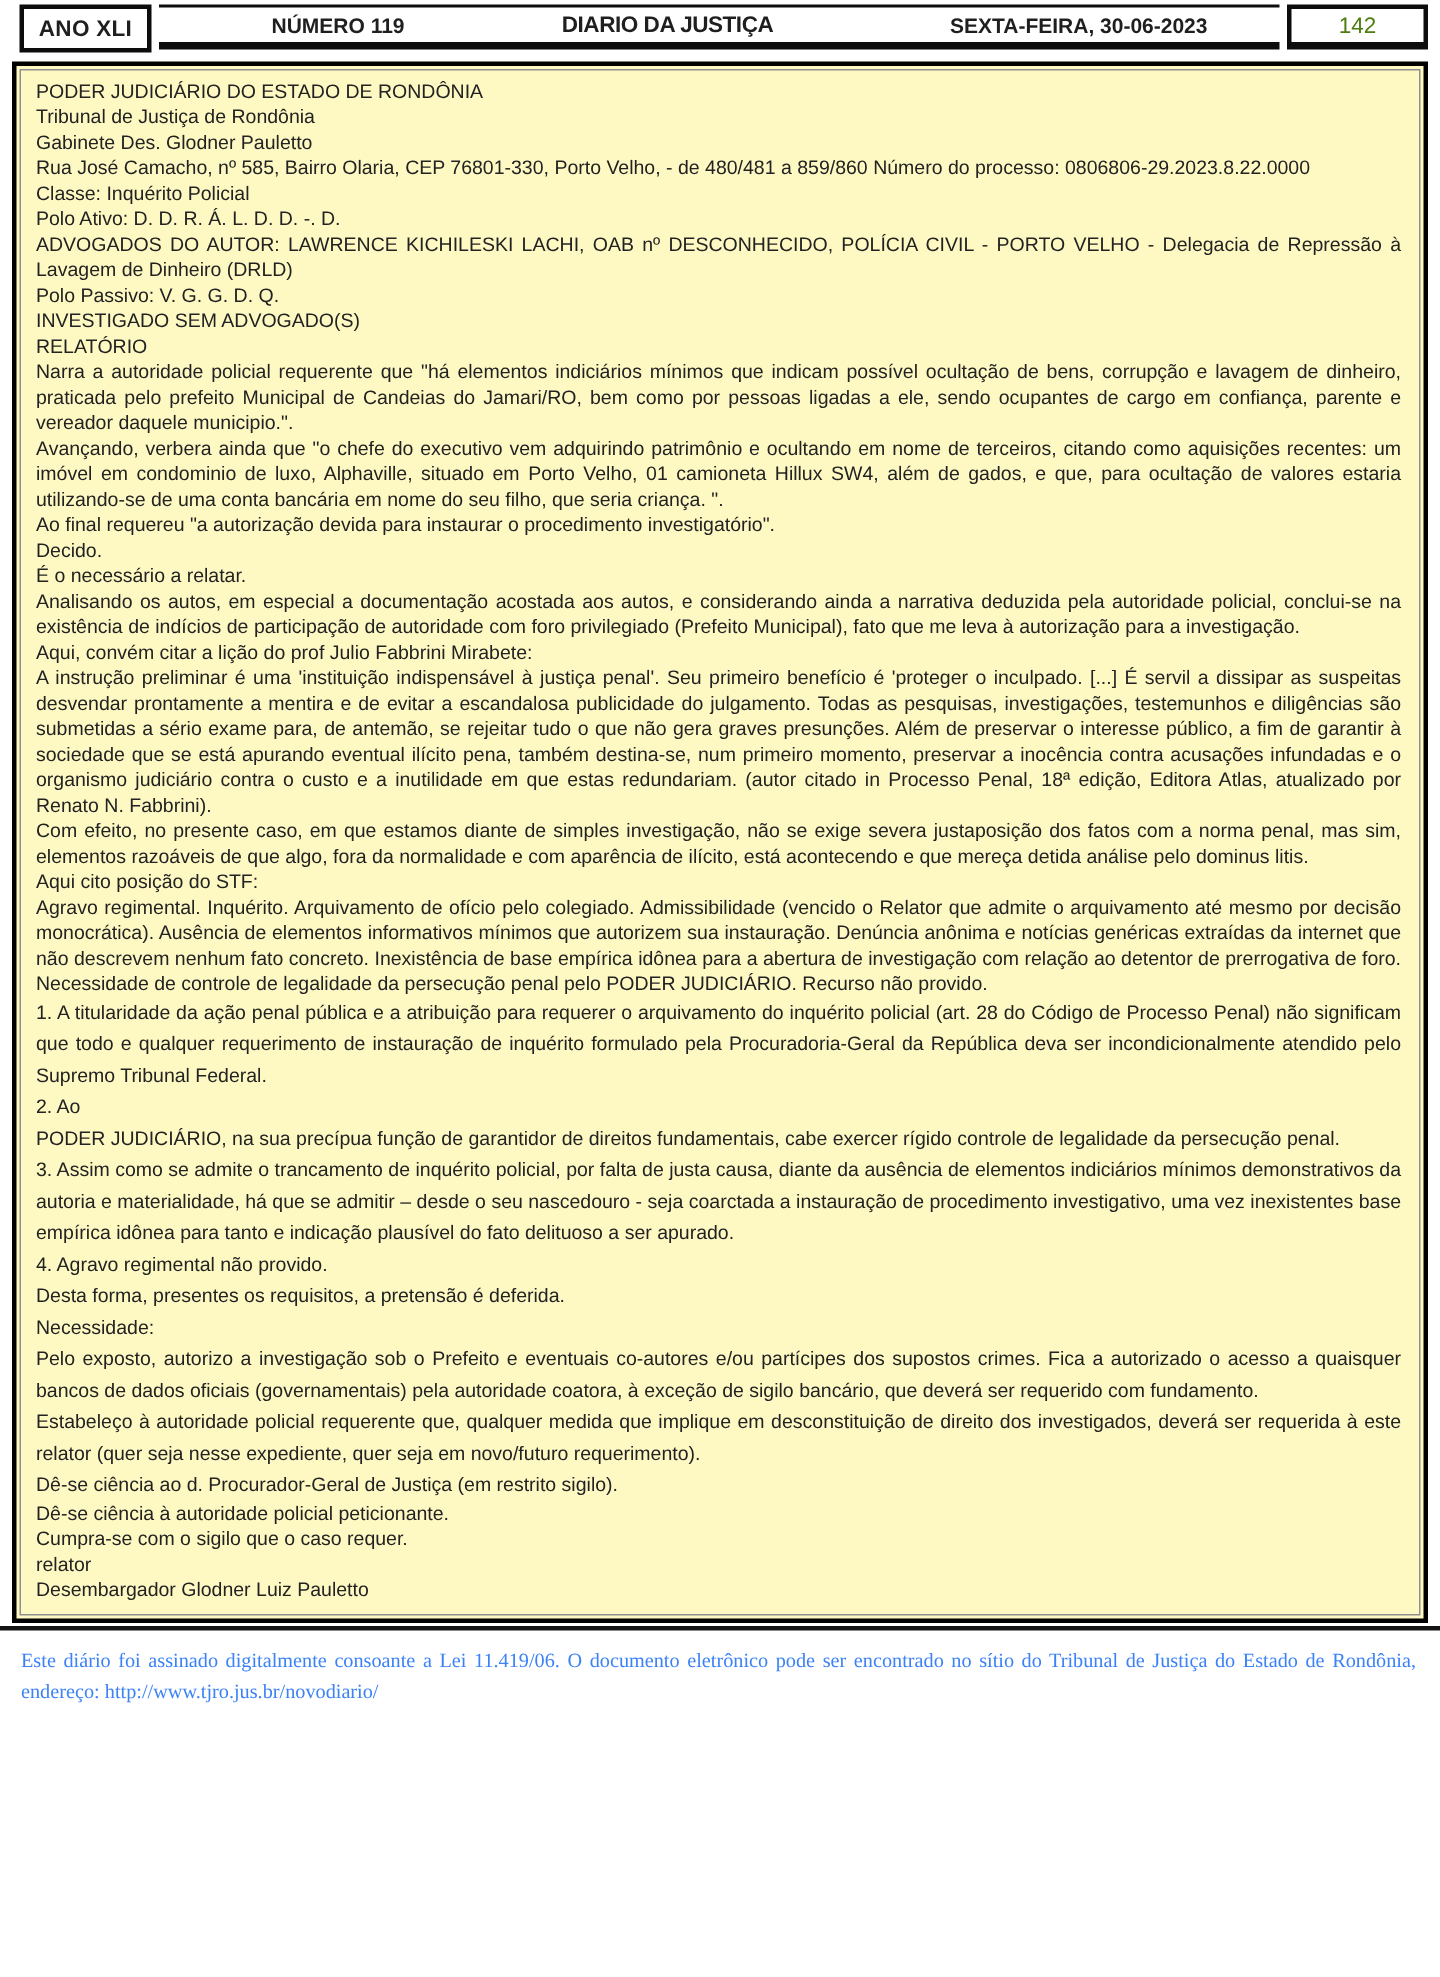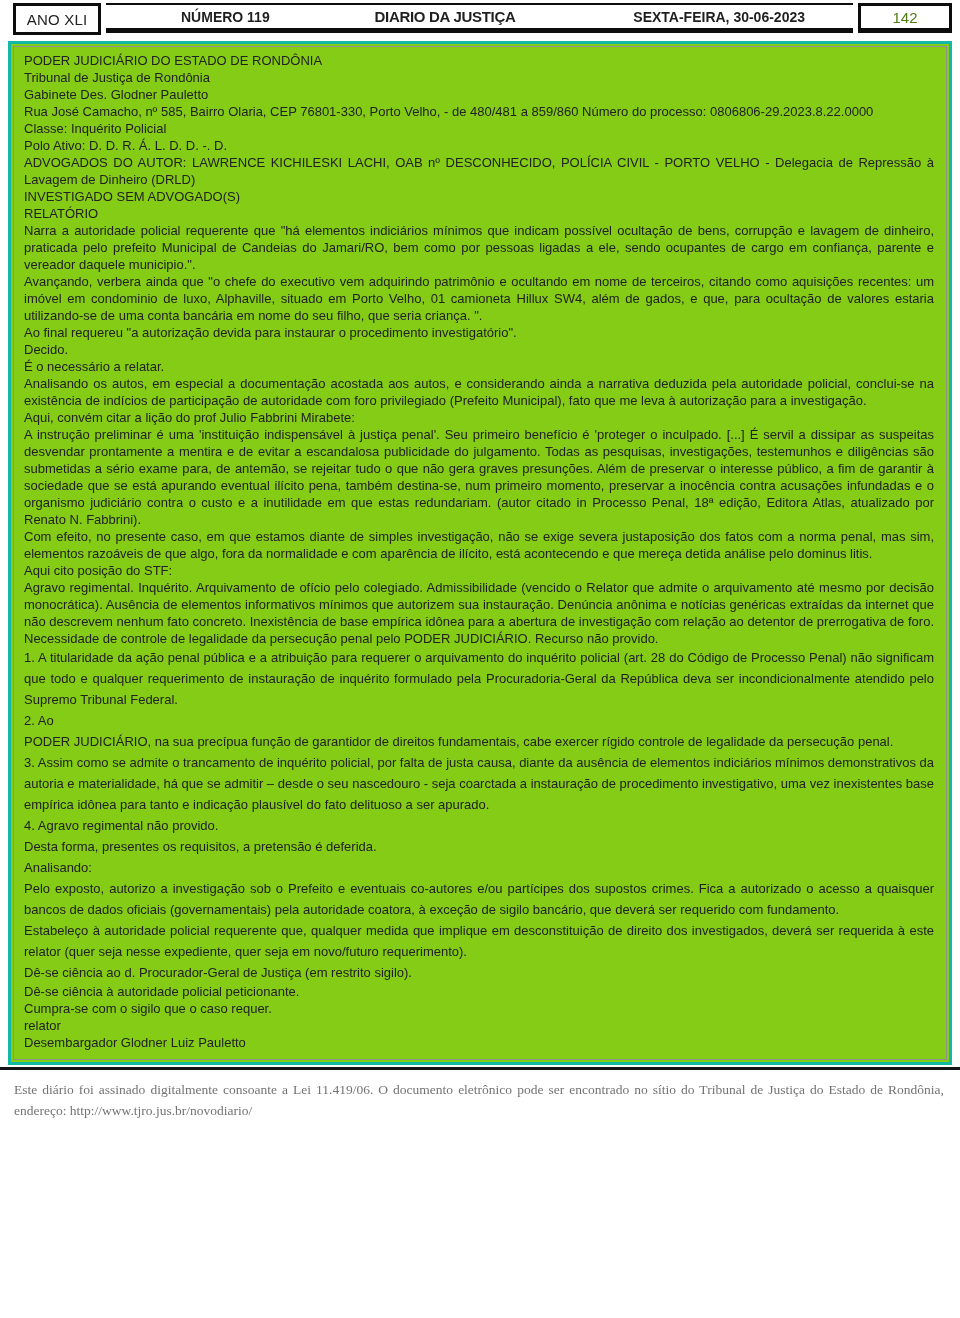--- a/index.html
+++ b/index.html
@@ -22,21 +22,21 @@
     height: 36px;
   }
   .gz-ano {
     margin-left: 13px;
     border: 3px solid #0d0d0d;
     height: 26px;
     min-width: 82px;
     display: flex;
     align-items: center;
     justify-content: center;
-    font-weight: 400;
+    font-weight: 700;
     font-size: 15px;
     letter-spacing: 0.2px;
     background: #fff;
   }
   .gz-mid {
     flex: 1;
     margin-left: 5px;
     margin-right: 5px;
     border-top: 2px solid #0d0d0d;
     border-bottom: 5px solid #0d0d0d;
@@ -68,22 +68,22 @@
     align-items: center;
     justify-content: center;
     font-weight: 400;
     font-size: 15px;
     color: #4d7c0f;
   }
 
   
   .docbox {
     margin: 2px 8px 0 8px;
-    border: 3px solid #14b8a6;
-    background: #84cc16;
+    border: 3px solid #000000;
+    background: #fef9c3;
   }
   .docbox-inner {
     border: 1px solid #8f8f8f;
     margin: 2px;
     padding: 5px 12px 8px 10px;
   }
   .docbox-inner p {
     margin: 0;
     font-size: 13px;
     text-align: justify;
@@ -98,21 +98,21 @@
     background: #141414;
     margin-top: 2px;
     width: 100%;
   }
   .footer-note {
     padding: 9px 16px 0 14px;
     font-family: "Liberation Serif", serif;
     font-size: 13.5px;
     line-height: 21px;
     text-align: justify;
-    color: #737373;
+    color: #3b82f6;
   }
 </style>
 </head>
 <body>
 
 <div class="gz-header">
   <div class="gz-ano">
     <span>ANO XLI</span>
   </div>
   <div class="gz-mid">
@@ -127,40 +127,41 @@
 
 <div class="docbox">
   <div class="docbox-inner">
     <p class="tight">PODER JUDICIÁRIO DO ESTADO DE RONDÔNIA</p>
     <p class="tight">Tribunal de Justiça de Rondônia</p>
     <p class="tight">Gabinete Des. Glodner Pauletto</p>
     <p class="tight">Rua José Camacho, nº 585, Bairro Olaria, CEP 76801-330, Porto Velho, - de 480/481 a 859/860 Número do processo: 0806806-29.2023.8.22.0000</p>
     <p class="tight">Classe: Inquérito Policial</p>
     <p class="tight">Polo Ativo: D. D. R. Á. L. D. D. -. D.</p>
     <p class="tight">ADVOGADOS DO AUTOR: LAWRENCE KICHILESKI LACHI, OAB nº DESCONHECIDO, POLÍCIA CIVIL - PORTO VELHO - Delegacia de Repressão à Lavagem de Dinheiro (DRLD)</p>
+    <p class="tight">Polo Passivo: V. G. G. D. Q.</p>
     <p class="tight">INVESTIGADO SEM ADVOGADO(S)</p>
     <p class="tight">RELATÓRIO</p>
     <p class="tight">Narra a autoridade policial requerente que "há elementos indiciários mínimos que indicam possível ocultação de bens, corrupção e lavagem de dinheiro, praticada pelo prefeito Municipal de Candeias do Jamari/RO, bem como por pessoas ligadas a ele, sendo ocupantes de cargo em confiança, parente e vereador daquele municipio.".</p>
     <p class="tight">Avançando, verbera ainda que "o chefe do executivo vem adquirindo patrimônio e ocultando em nome de terceiros, citando como aquisições recentes: um imóvel em condominio de luxo, Alphaville, situado em Porto Velho, 01 camioneta Hillux SW4, além de gados, e que, para ocultação de valores estaria utilizando-se de uma conta bancária em nome do seu filho, que seria criança. ".</p>
     <p class="tight">Ao final requereu "a autorização devida para instaurar o procedimento investigatório".</p>
     <p class="tight">Decido.</p>
     <p class="tight">É o necessário a relatar.</p>
     <p class="tight">Analisando os autos, em especial a documentação acostada aos autos, e considerando ainda a narrativa deduzida pela autoridade policial, conclui-se na existência de indícios de participação de autoridade com foro privilegiado (Prefeito Municipal), fato que me leva à autorização para a investigação.</p>
     <p class="tight">Aqui, convém citar a lição do prof Julio Fabbrini Mirabete:</p>
     <p class="tight">A instrução preliminar é uma 'instituição indispensável à justiça penal'. Seu primeiro benefício é 'proteger o inculpado. [...] É servil a dissipar as suspeitas desvendar prontamente a mentira e de evitar a escandalosa publicidade do julgamento. Todas as pesquisas, investigações, testemunhos e diligências são submetidas a sério exame para, de antemão, se rejeitar tudo o que não gera graves presunções. Além de preservar o interesse público, a fim de garantir à sociedade que se está apurando eventual ilícito pena, também destina-se, num primeiro momento, preservar a inocência contra acusações infundadas e o organismo judiciário contra o custo e a inutilidade em que estas redundariam. (autor citado in Processo Penal, 18ª edição, Editora Atlas, atualizado por Renato N. Fabbrini).</p>
     <p class="tight">Com efeito, no presente caso, em que estamos diante de simples investigação, não se exige severa justaposição dos fatos com a norma penal, mas sim, elementos razoáveis de que algo, fora da normalidade e com aparência de ilícito, está acontecendo e que mereça detida análise pelo dominus litis.</p>
     <p class="tight">Aqui cito posição do STF:</p>
     <p class="tight">Agravo regimental. Inquérito. Arquivamento de ofício pelo colegiado. Admissibilidade (vencido o Relator que admite o arquivamento até mesmo por decisão monocrática). Ausência de elementos informativos mínimos que autorizem sua instauração. Denúncia anônima e notícias genéricas extraídas da internet que não descrevem nenhum fato concreto. Inexistência de base empírica idônea para a abertura de investigação com relação ao detentor de prerrogativa de foro. Necessidade de controle de legalidade da persecução penal pelo PODER JUDICIÁRIO. Recurso não provido.</p>
     <p class="loose">1. A titularidade da ação penal pública e a atribuição para requerer o arquivamento do inquérito policial (art. 28 do Código de Processo Penal) não significam que todo e qualquer requerimento de instauração de inquérito formulado pela Procuradoria-Geral da República deva ser incondicionalmente atendido pelo Supremo Tribunal Federal.</p>
     <p class="loose">2. Ao</p>
     <p class="loose">PODER JUDICIÁRIO, na sua precípua função de garantidor de direitos fundamentais, cabe exercer rígido controle de legalidade da persecução penal.</p>
     <p class="loose">3. Assim como se admite o trancamento de inquérito policial, por falta de justa causa, diante da ausência de elementos indiciários mínimos demonstrativos da autoria e materialidade, há que se admitir – desde o seu nascedouro - seja coarctada a instauração de procedimento investigativo, uma vez inexistentes base empírica idônea para tanto e indicação plausível do fato delituoso a ser apurado.</p>
     <p class="loose">4. Agravo regimental não provido.</p>
     <p class="loose">Desta forma, presentes os requisitos, a pretensão é deferida.</p>
-    <p class="loose">Analisando:</p>
+    <p class="loose">Necessidade:</p>
     <p class="loose">Pelo exposto, autorizo a investigação sob o Prefeito e eventuais co-autores e/ou partícipes dos supostos crimes. Fica a autorizado o acesso a quaisquer bancos de dados oficiais (governamentais) pela autoridade coatora, à exceção de sigilo bancário, que deverá ser requerido com fundamento.</p>
     <p class="loose">Estabeleço à autoridade policial requerente que, qualquer medida que implique em desconstituição de direito dos investigados, deverá ser requerida à este relator (quer seja nesse expediente, quer seja em novo/futuro requerimento).</p>
     <p class="loose">Dê-se ciência ao d. Procurador-Geral de Justiça (em restrito sigilo).</p>
     <p class="tight">Dê-se ciência à autoridade policial peticionante.</p>
     <p class="tight">Cumpra-se com o sigilo que o caso requer.</p>
     <p class="tight">relator</p>
     <p class="tight">Desembargador Glodner Luiz Pauletto</p>
   </div>
 </div>
 

